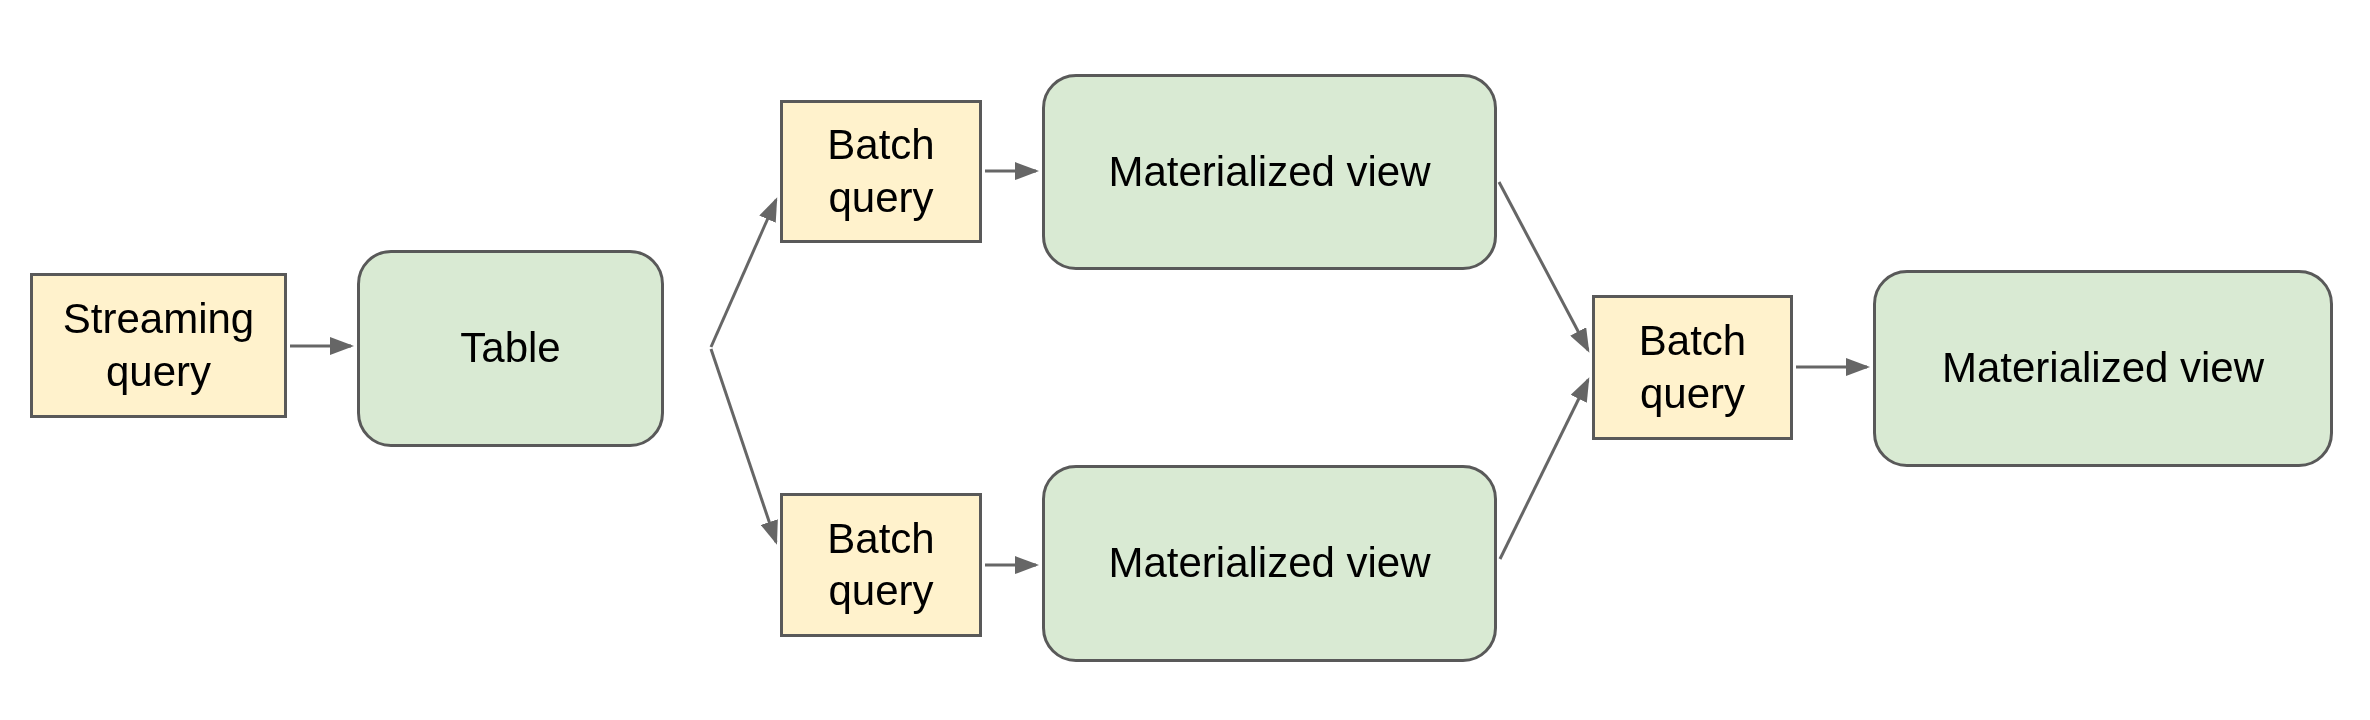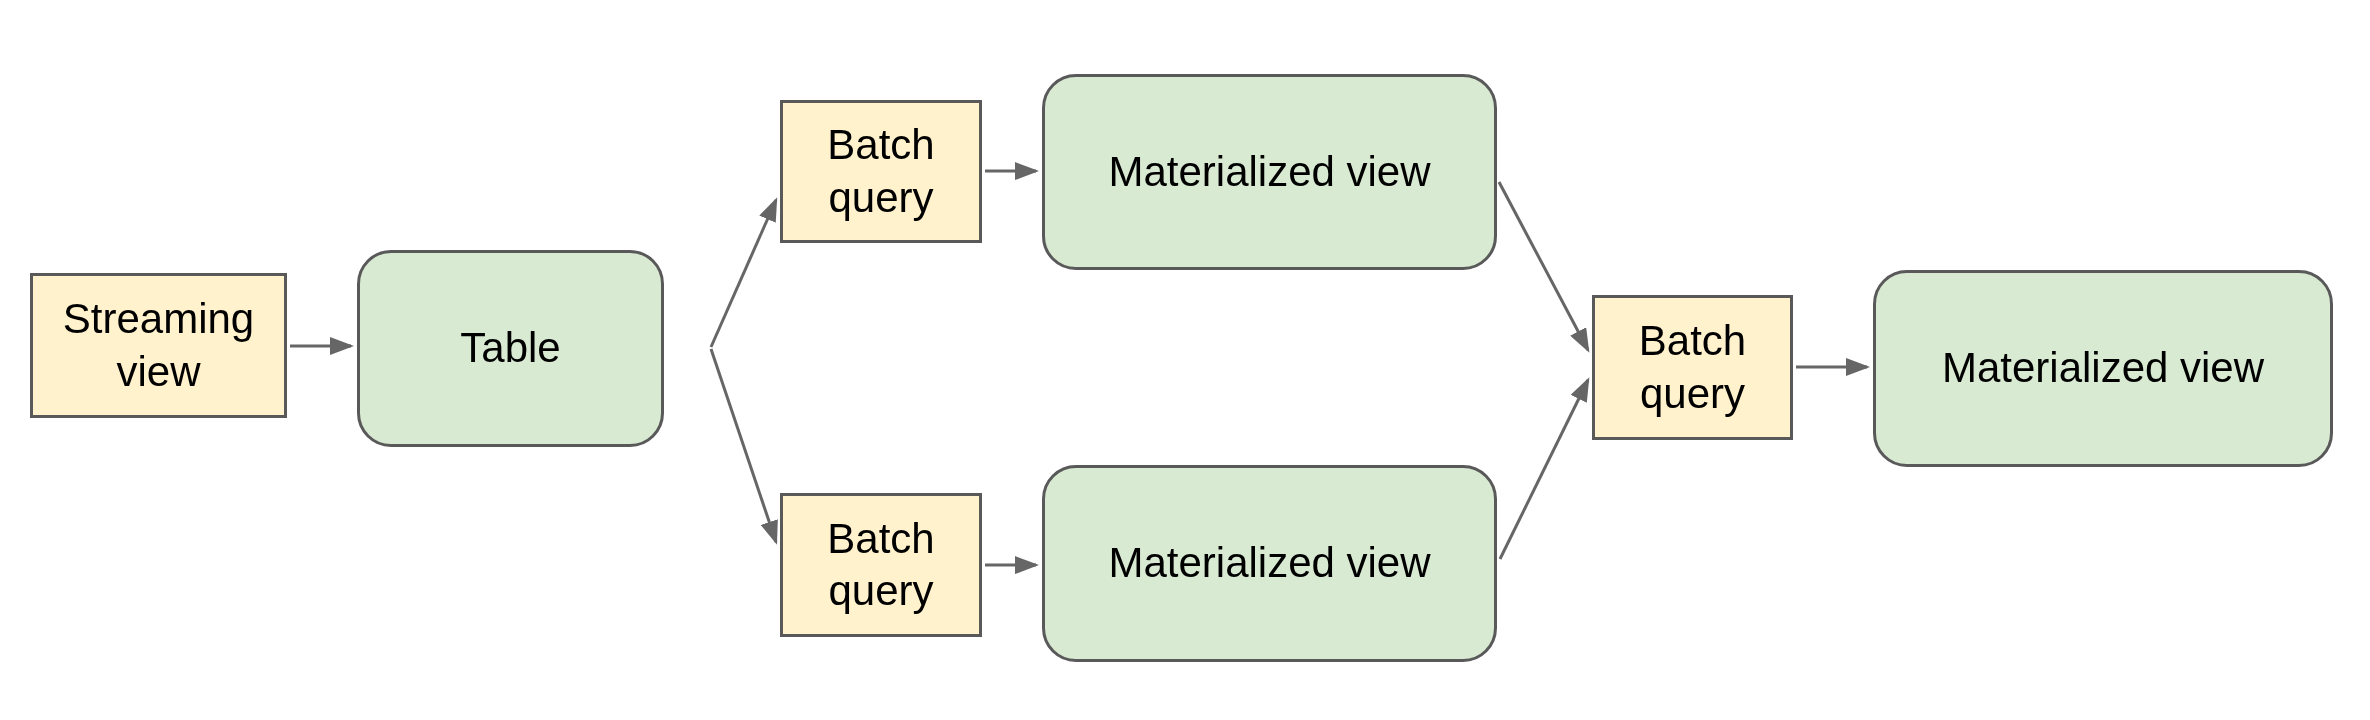--- a/index.html
+++ b/index.html
@@ -81,21 +81,21 @@
     <line class="edge" x1="711" y1="347" x2="776" y2="200" marker-end="url(#arrow-head)"></line>
     <line class="edge" x1="711" y1="349" x2="776" y2="542" marker-end="url(#arrow-head)"></line>
     <line class="edge" x1="985" y1="171" x2="1036" y2="171" marker-end="url(#arrow-head)"></line>
     <line class="edge" x1="985" y1="565" x2="1036" y2="565" marker-end="url(#arrow-head)"></line>
     <line class="edge" x1="1499" y1="182" x2="1588" y2="350" marker-end="url(#arrow-head)"></line>
     <line class="edge" x1="1500" y1="559" x2="1588" y2="380" marker-end="url(#arrow-head)"></line>
     <line class="edge" x1="1796" y1="367" x2="1867" y2="367" marker-end="url(#arrow-head)"></line>
   </svg>
 
   <div class="node query" id="n-streaming-query">
-    <span>Streaming view</span>
+    <span>Streaming query</span>
   </div>
 
   <div class="node view" id="n-table">
     <span>Table</span>
   </div>
 
   <div class="node query" id="n-batch-query-top">
     <span>Batch query</span>
   </div>
 

